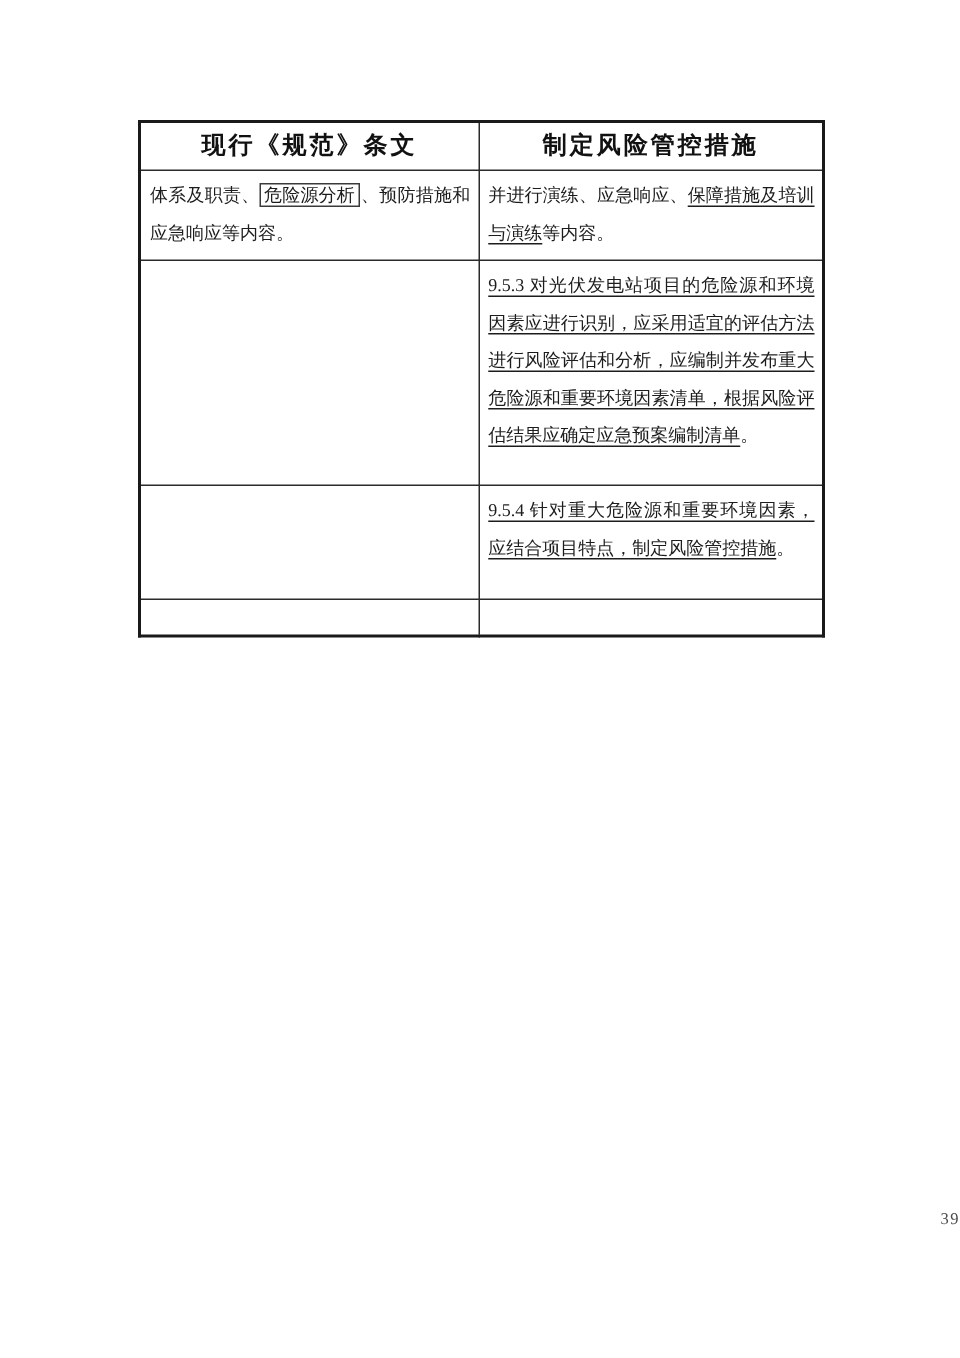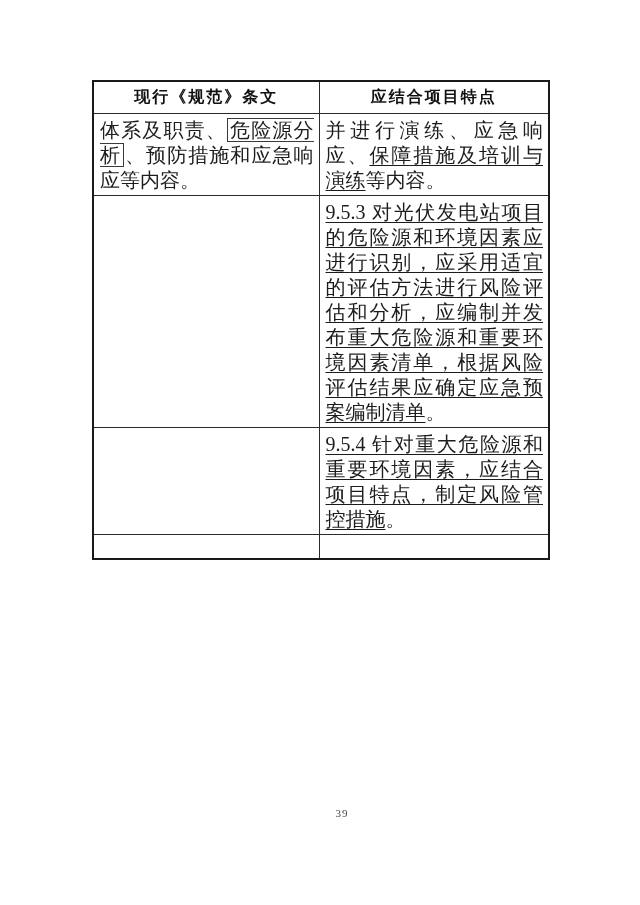--- a/index.html
+++ b/index.html
@@ -33,21 +33,21 @@
     text-align: center;
     font-family: "Liberation Sans", "DejaVu Sans", sans-serif;
     font-weight: bold;
     font-size: 16px;
     letter-spacing: 2px;
     color: #111111;
     margin-top: 18px;
   }
   .cmp-table td {
     vertical-align: top;
-    font-size: 20px;
+    font-size: 12px;
     line-height: 25px;
     padding: 4px 5px 2px 6px;
     text-align: justify;
     color: #1c1c1c;
   }
   .col-left  { width: 226px; }
   .col-right { width: 230px; }
   tr.row-0 td { height: 60px; }
   tr.row-1 td { height: 150px; }
   tr.row-2 td { height: 76px; }
@@ -60,40 +60,40 @@
   }
   .run-boxed {
     border: 1px solid #3a3a3a;
     padding: 0 2px;
     margin-right: 1px;
   }
   .page-number {
     position: absolute;
     left: 0; right: 0;
     top: 807px;
-    text-align: center;
+    text-align: right;
     font-size: 11px;
     letter-spacing: 1px;
     color: #4a4a4a;
     padding-left: 44px;
   }
 </style>
 </head>
 <body>
 
 <div class="page">
   <table class="cmp-table">
     <colgroup>
       <col class="col-left">
       <col class="col-right">
     </colgroup>
     <thead>
       <tr>
         <th>现行《规范》条文</th>
-        <th>应结合项目特点</th>
+        <th>制定风险管控措施</th>
       </tr>
     </thead>
     <tbody>
         <tr class="row-0">
           <td><span class="run run-plain">体系及职责、</span><span class="run run-boxed">危险源分析</span><span class="run run-plain">、预防措施和应急响应等内容。</span></td>
           <td><span class="run run-plain">并进行演练、应急响应、</span><span class="run run-underline">保障措施及培训与演练</span><span class="run run-plain">等内容。</span></td>
         </tr>
         <tr class="row-1">
           <td></td>
           <td><span class="run run-underline">9.5.3 对光伏发电站项目的危险源和环境因素应进行识别，应采用适宜的评估方法进行风险评估和分析，应编制并发布重大危险源和重要环境因素清单，根据风险评估结果应确定应急预案编制清单</span><span class="run run-plain">。</span></td>

